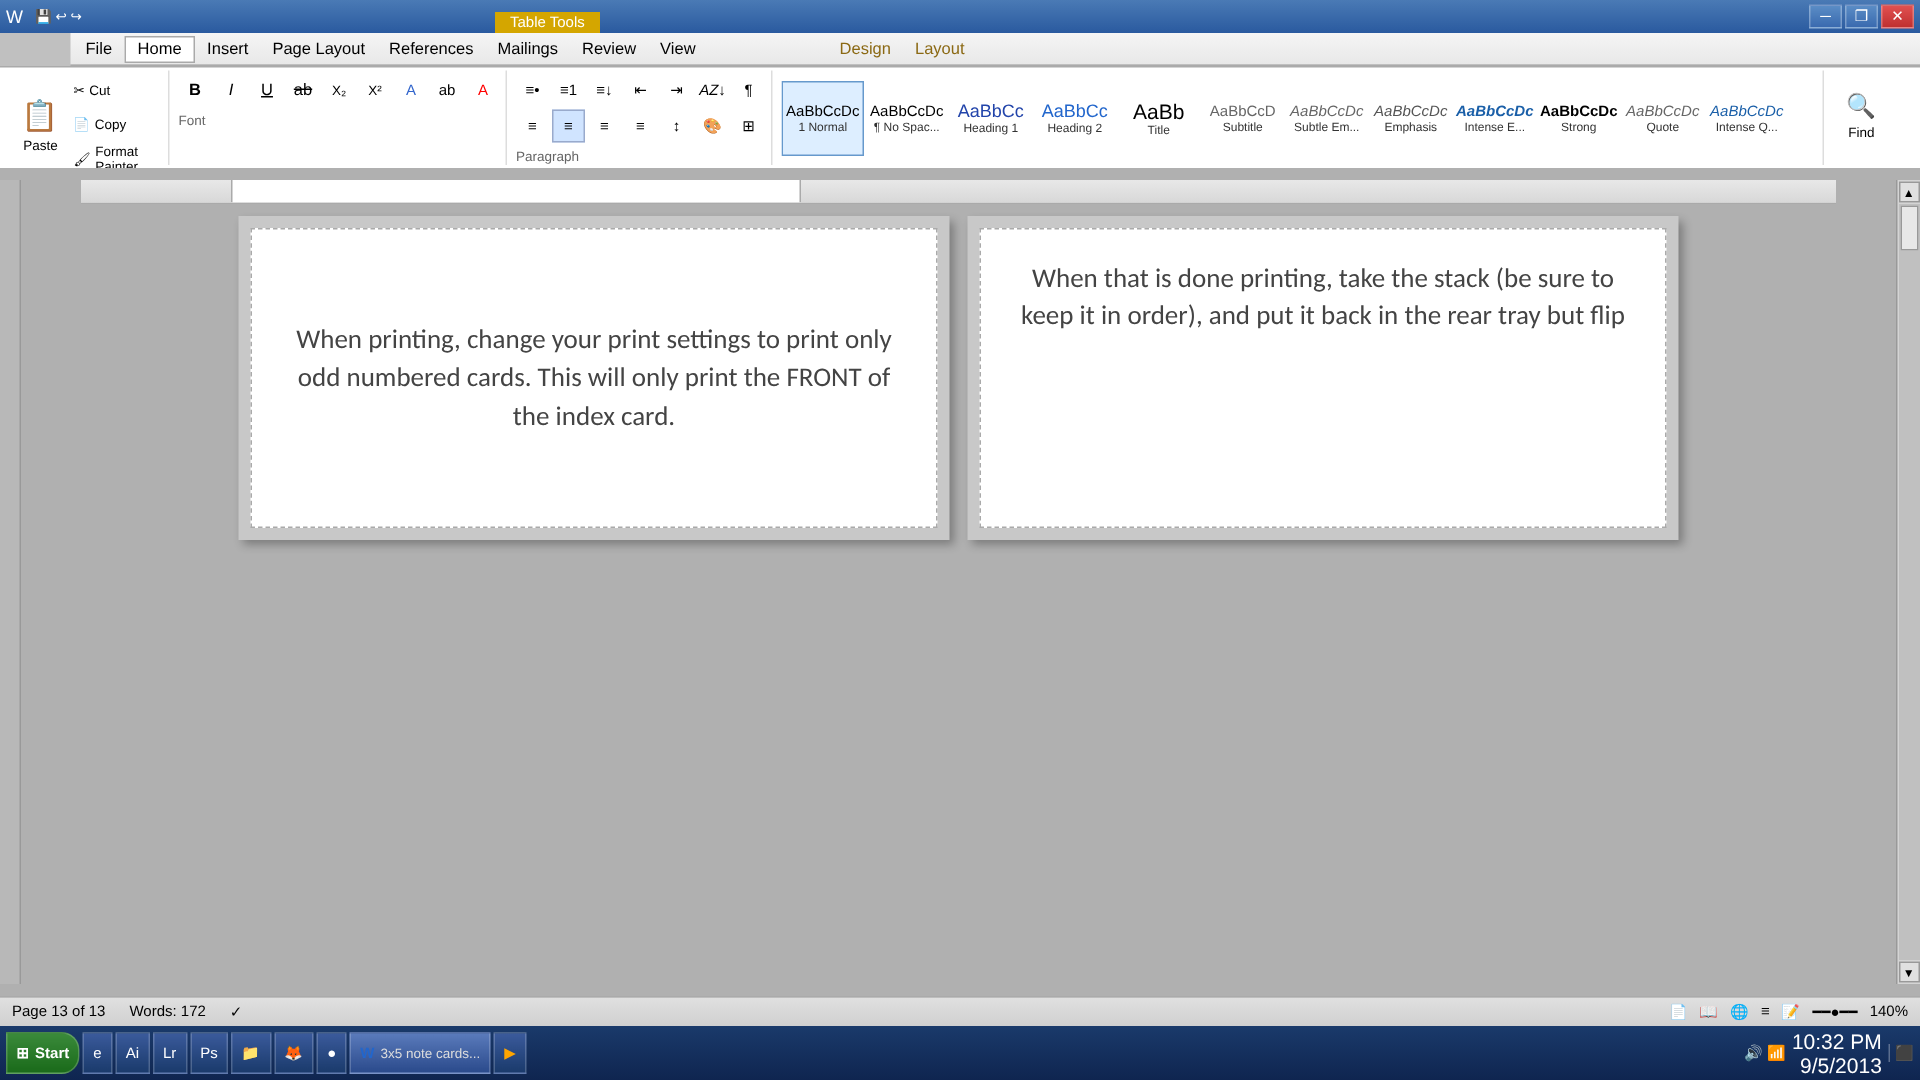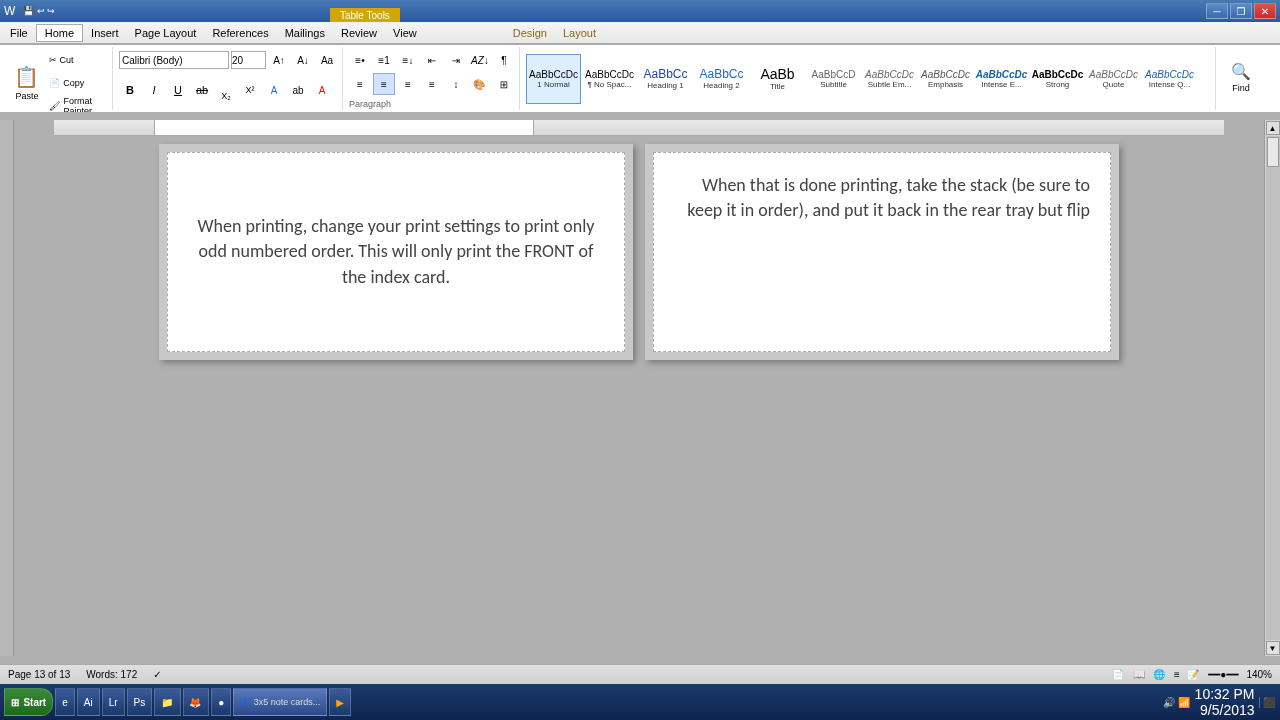--- a/index.html
+++ b/index.html
@@ -21,20 +21,21 @@
     .tb-btn.close { background: linear-gradient(to bottom, #e05050, #c03030); }
 
     
     .menu-bar {
       background: linear-gradient(to bottom, #f5f5f5, #e8e8e8);
       height: 22px;
       display: flex;
       align-items: center;
       border-bottom: 1px solid #aaa;
       padding: 0 2px;
+      margin-left: 47px;
     }
     .menu-item { padding: 2px 8px; font-size: 11px; color: #000; cursor: pointer; }
     .menu-item:hover, .menu-item.active { background: #4a7ab5; color: white; }
     .menu-item.active { background: #fff; color: #000; border: 1px solid #aaa; }
 
     .ribbon-content {
       background: #fff;
       border-top: 1px solid #aaa;
       display: flex;
       align-items: stretch;
@@ -266,32 +267,25 @@
               <span>🖌</span>
               <span>Format Painter</span>
             </div>
         </div>
       </div>
       <div class="ribbon-group-label">Clipboard</div>
     </div>
 
     <div style="display:flex; flex-direction:column; border-right:1px solid #ddd; padding:2px 4px; gap:2px;">
       <div style="display:flex; gap:2px; align-items:center;">
-        <input type="text" class="font-select" style="width: 110px;" value="Calibri (Body)">
-        <input type="text" class="font-size-select" value="20" style="">
-        <div class="toolbar-btn" style="font-size:10px;">A↑</div>
-        <div class="toolbar-btn" style="font-size:10px;">A↓</div>
-        <div class="toolbar-btn" style="font-size:10px;">Aa</div>
-      </div>
-      <div style="display:flex; gap:2px; align-items:center;">
         <div class="toolbar-btn" style="font-weight:bold;">B</div>
         <div class="toolbar-btn" style="font-style:italic;">I</div>
         <div class="toolbar-btn" style="text-decoration:underline;">U</div>
         <div class="toolbar-btn" style="text-decoration:line-through;">ab</div>
-        <div class="toolbar-btn" style="font-size:9px;margin-top:12px;">X₂</div>
+        <div class="toolbar-btn" style="font-size:9px;">X₂</div>
         <div class="toolbar-btn" style="font-size:9px;">X²</div>
         <div class="toolbar-btn" style="font-size:10px; color:#3366cc;">A</div>
         <div class="toolbar-btn" style="font-size:10px;">ab</div>
         <div class="toolbar-btn" style="font-size:10px; color:red;">A</div>
       </div>
       <div class="ribbon-group-label">Font</div>
     </div>
 
     <div style="display:flex; flex-direction:column; border-right:1px solid #ddd; padding:2px 4px; gap:2px;">
       <div style="display:flex; gap:2px; align-items:center;">
@@ -391,27 +385,27 @@
         <div style="position:absolute; top:0; left:0; right:0; height:100%; background:linear-gradient(to bottom, #e8e8e8, #d8d8d8); display:flex; align-items:center; overflow:hidden;">
           <div style="position:absolute; left:100px; width:380px; height:100%; background:#fff; border-left:1px solid #aaa; border-right:1px solid #aaa;"></div>
         </div>
       </div>
 
       <div class="cards-grid">
 
 
         <div class="page-card">
           <div class="index-card">
-            <p class="card-text">When printing, change your print settings to print only odd numbered order.  This will only print the FRONT of the index card.</p>
+            <p class="card-text">When printing, change your print settings to print only odd numbered cards.  This will only print the FRONT of the index card.</p>
           </div>
         </div>
 
         <div class="page-card">
           <div class="index-card" style="align-items:flex-start; justify-content:flex-start;">
-            <p class="card-text" style="text-align:right;">When that is done printing,  take the stack (be sure to keep it in order), and put it back in the rear tray but flip</p>
+            <p class="card-text" style="text-align:center;">When that is done printing,  take the stack (be sure to keep it in order), and put it back in the rear tray but flip</p>
           </div>
         </div>
 
         <div></div>
       </div>
     </div>
 
     <div class="v-scroll">
       <div class="scroll-btn">▲</div>
       <div class="scroll-track">

